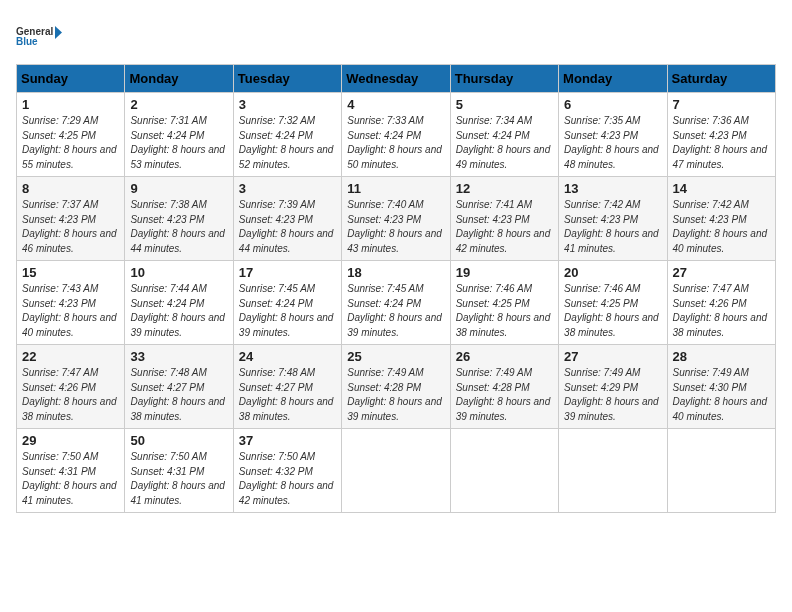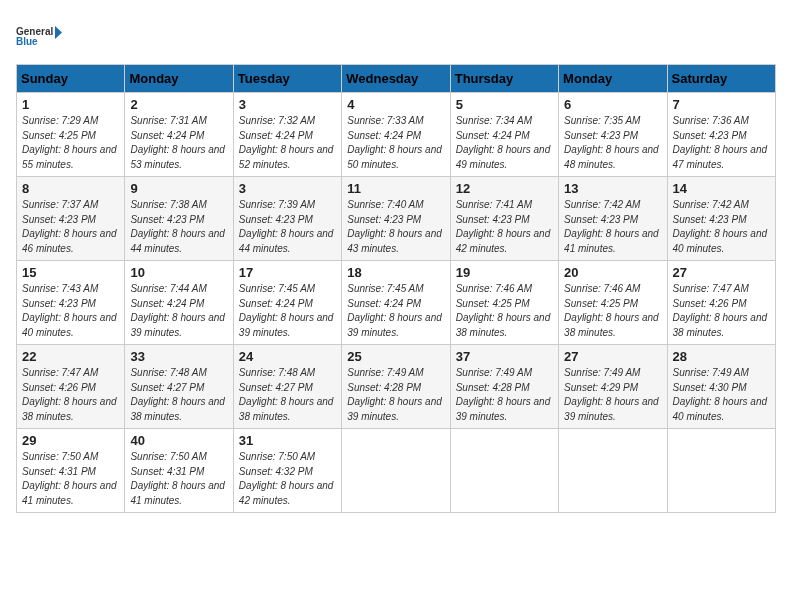--- a/index.html
+++ b/index.html
@@ -308,21 +308,21 @@
       </td>
         <td>
         <span class="day-num">25</span>
         <div class="day-info">
           Sunrise: 7:49 AM<br>
           Sunset: 4:28 PM<br>
           Daylight: 8 hours and 39 minutes.
         </div>
       </td>
         <td>
-        <span class="day-num">37</span>
+        <span class="day-num">26</span>
         <div class="day-info">
           Sunrise: 7:49 AM<br>
           Sunset: 4:28 PM<br>
           Daylight: 8 hours and 39 minutes.
         </div>
       </td>
         <td>
         <span class="day-num">27</span>
         <div class="day-info">
           Sunrise: 7:49 AM<br>
@@ -342,29 +342,29 @@
       <tr>
         <td>
         <span class="day-num">29</span>
         <div class="day-info">
           Sunrise: 7:50 AM<br>
           Sunset: 4:31 PM<br>
           Daylight: 8 hours and 41 minutes.
         </div>
       </td>
         <td>
-        <span class="day-num">40</span>
+        <span class="day-num">50</span>
         <div class="day-info">
           Sunrise: 7:50 AM<br>
           Sunset: 4:31 PM<br>
           Daylight: 8 hours and 41 minutes.
         </div>
       </td>
         <td>
-        <span class="day-num">31</span>
+        <span class="day-num">37</span>
         <div class="day-info">
           Sunrise: 7:50 AM<br>
           Sunset: 4:32 PM<br>
           Daylight: 8 hours and 42 minutes.
         </div>
       </td>
         <td class="empty-cell"></td>
         <td class="empty-cell"></td>
         <td class="empty-cell"></td>
         <td class="empty-cell"></td>

